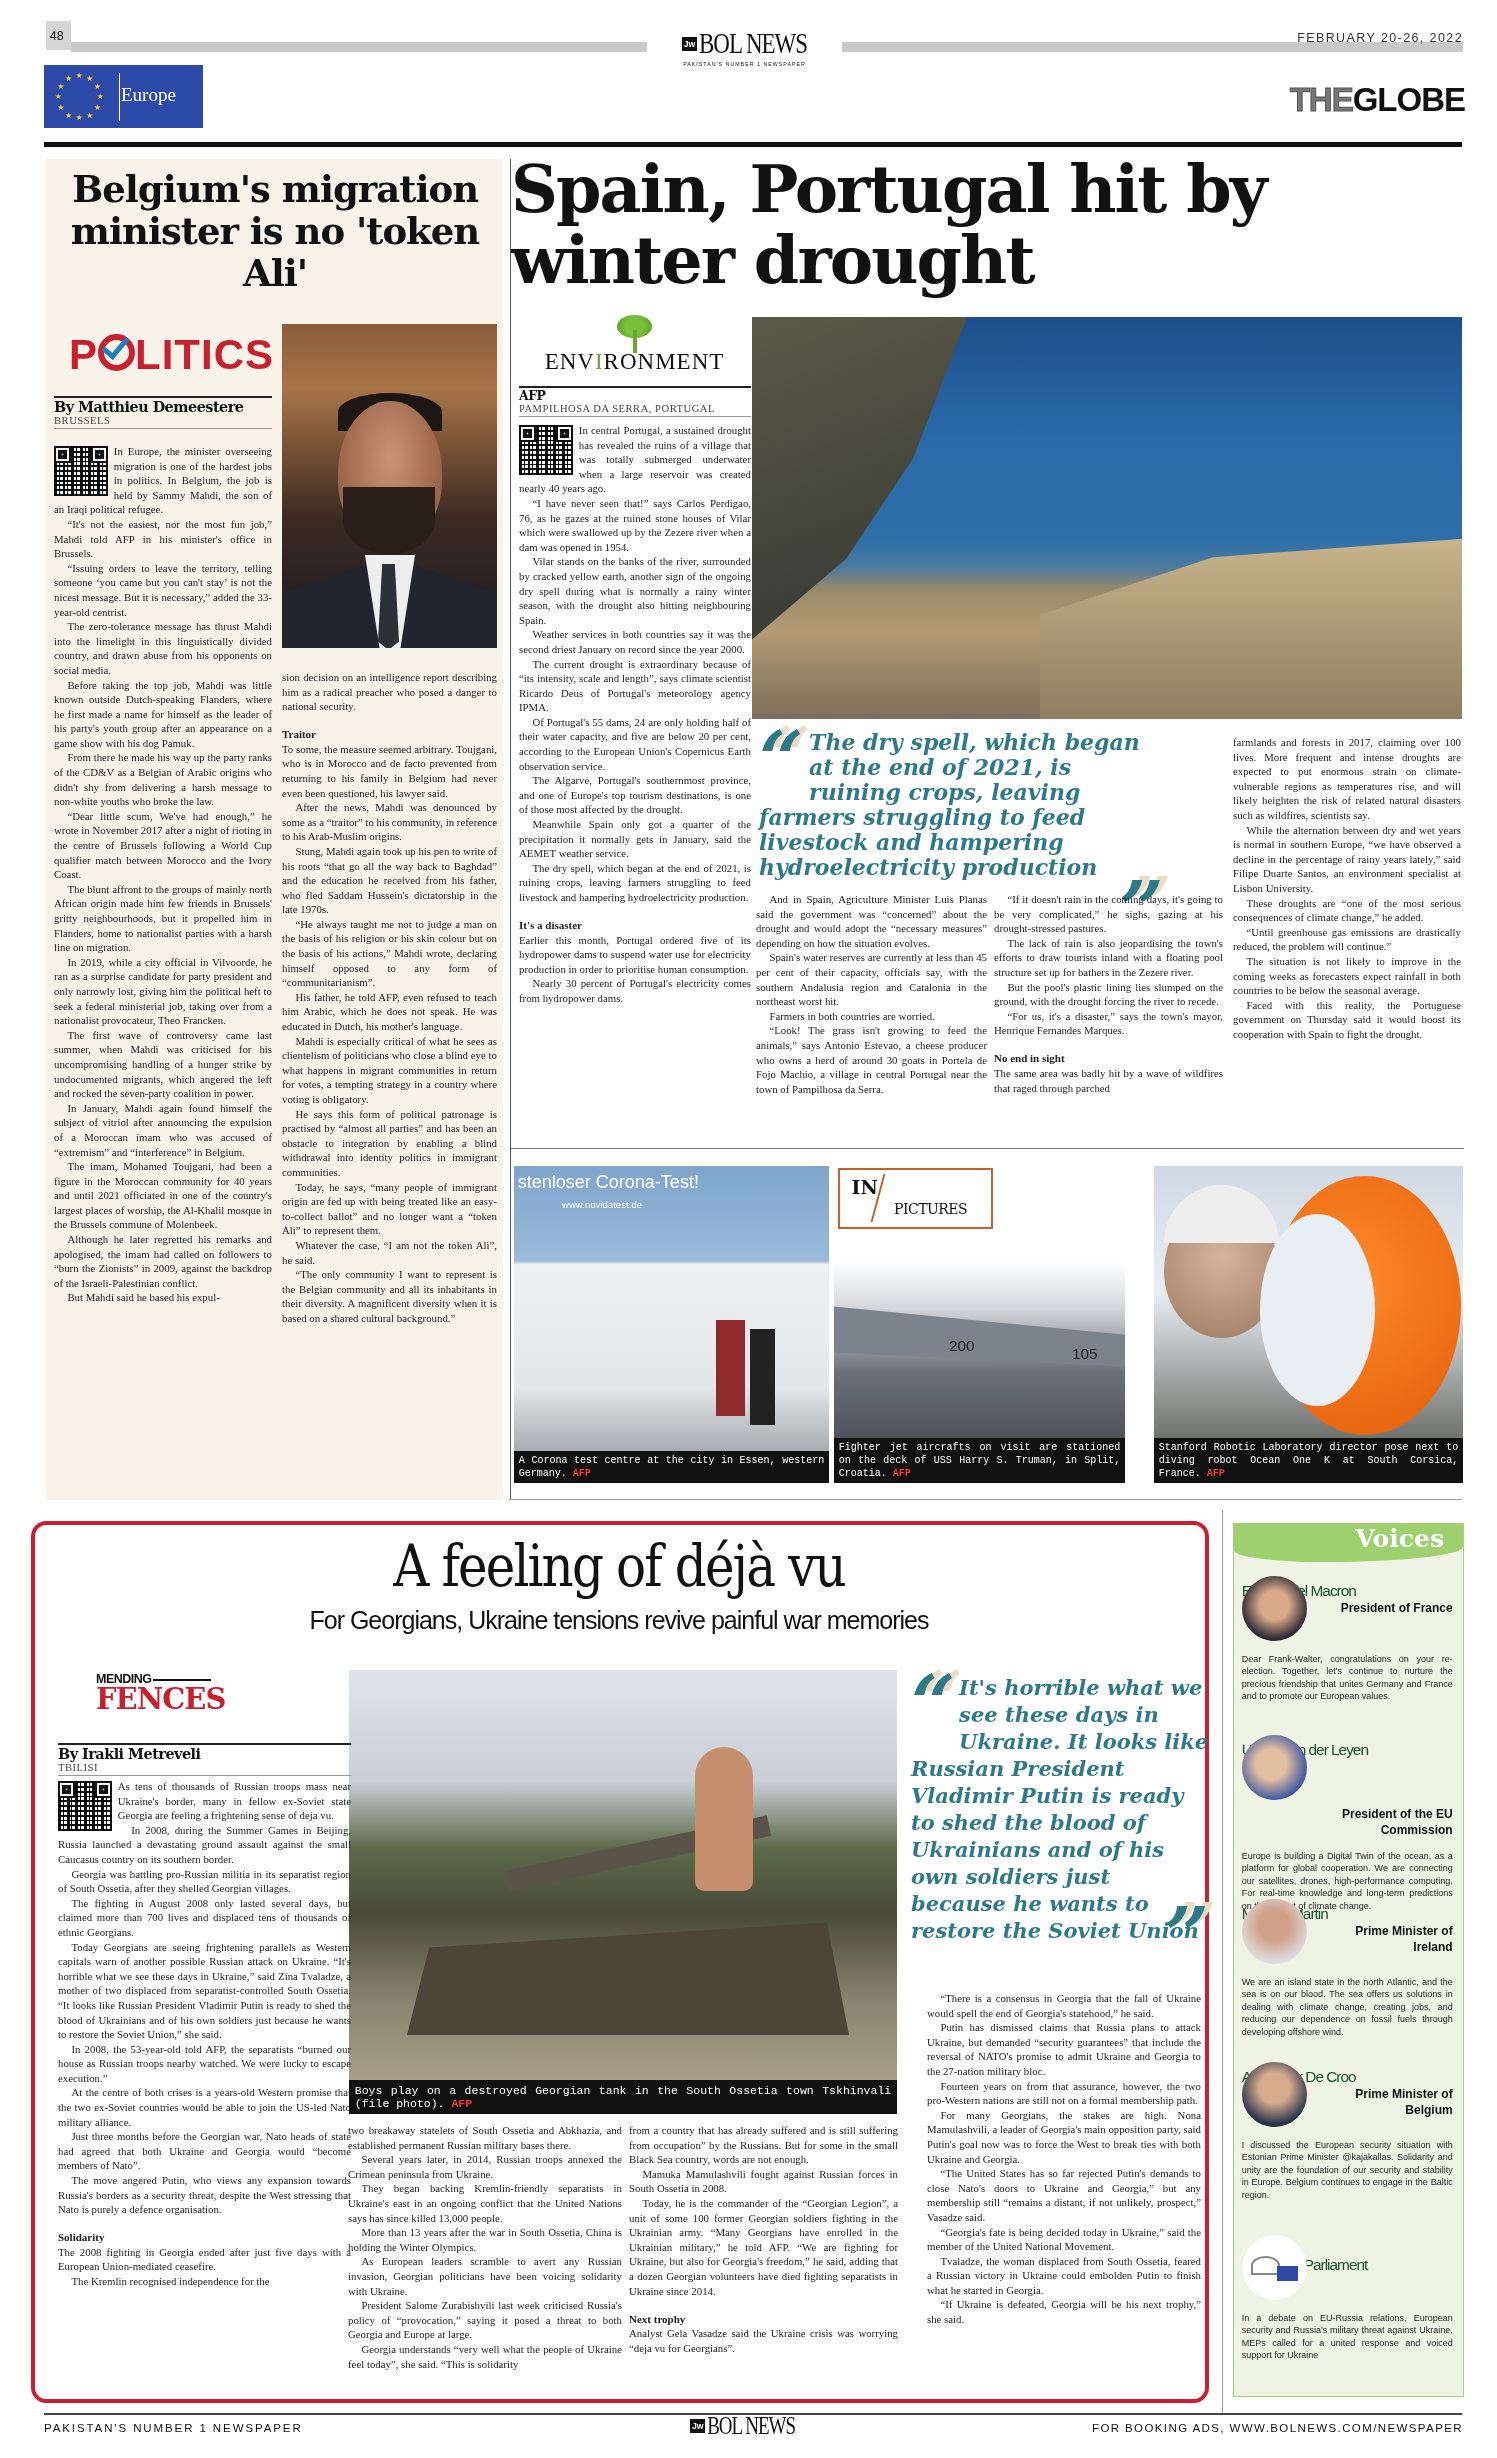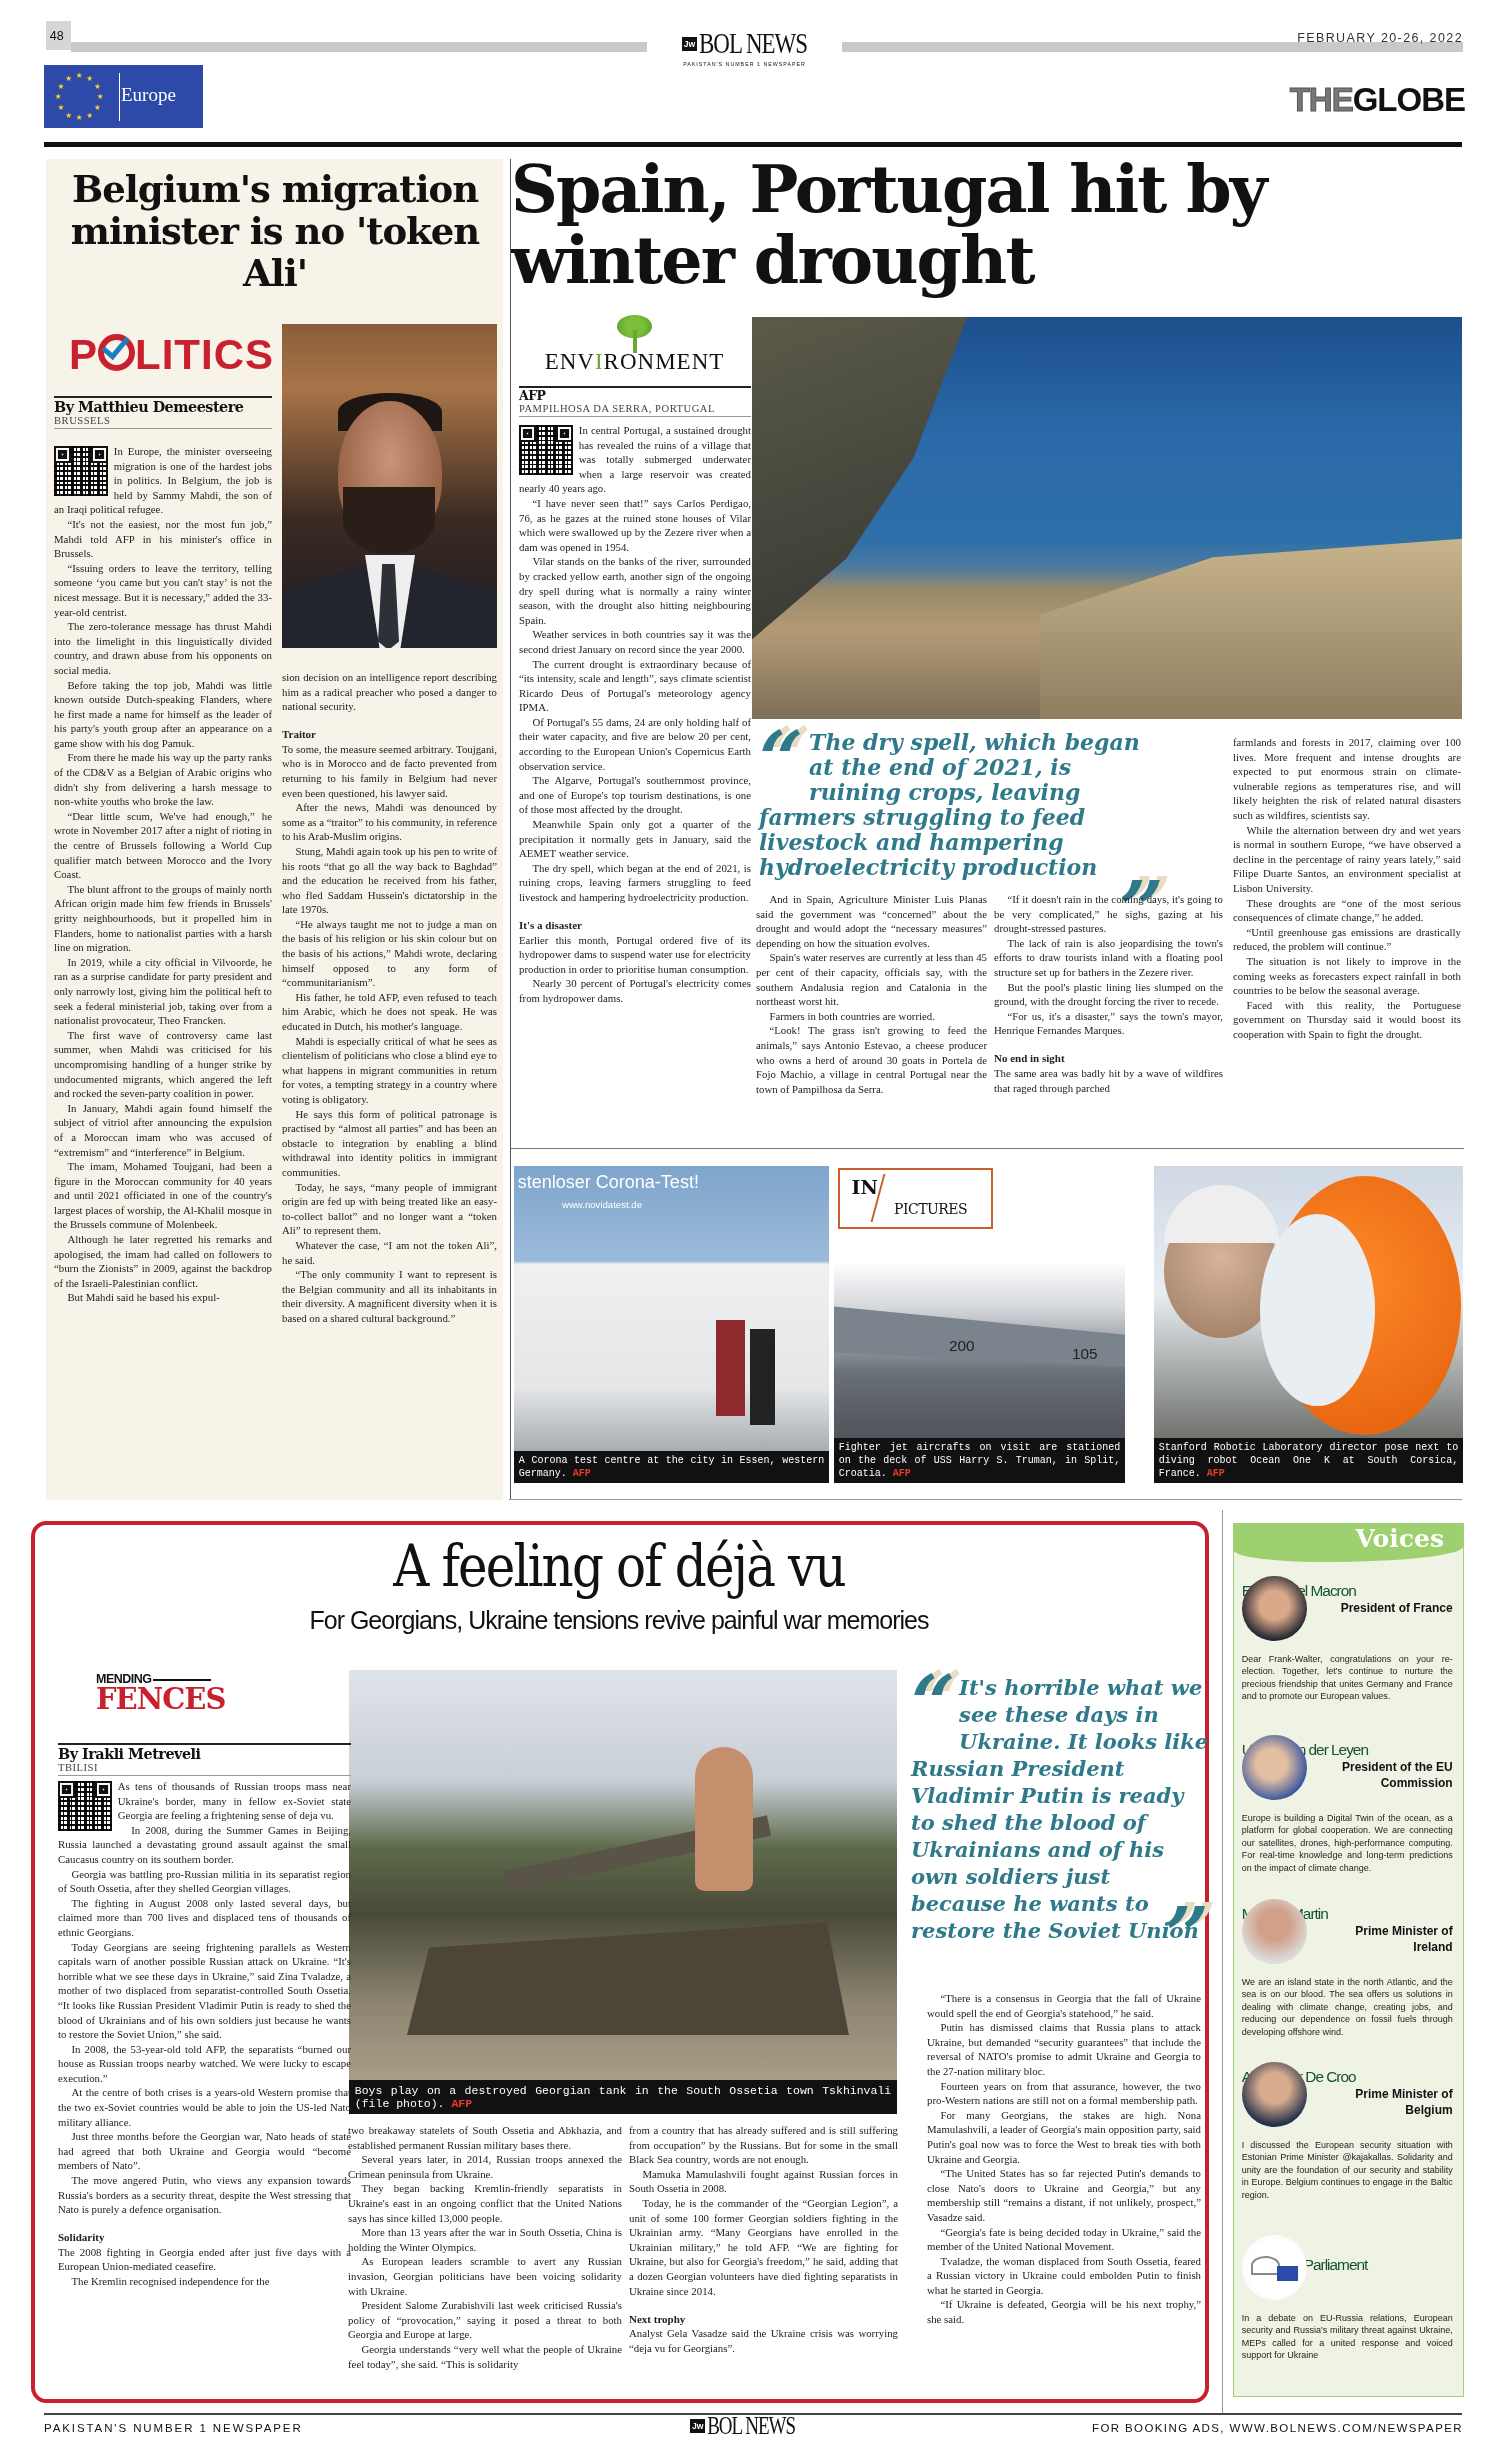--- a/index.html
+++ b/index.html
@@ -365,21 +365,21 @@
         <div style="min-height: 65px; padding-top: 5.8px;">
           <div class="nm">Emmanuel Macron</div>
           <div class="rl" style="padding-left: 86px;">President of France</div>
         </div>
         <div class="q">Dear Frank-Walter, congratulations on your re-election. Together, let's continue to nurture the precious friendship that unites Germany and France and to promote our European values.</div>
       </div>
       <div class="voice" style="top: 211px;">
         <div class="av" style="background: radial-gradient(circle at 45% 45%, rgb(227, 191, 162) 30%, rgb(46, 79, 160) 75%);"></div>
         <div style="min-height: 65px; padding-top: 5.8px;">
           <div class="nm">Ursula von der Leyen</div>
-          <div class="rl" style="padding-left: 86px;">President of the EU Commission</div>
+          <div class="rl" style="padding-left: 86px; margin-top: 47px;">President of the EU Commission</div>
         </div>
         <div class="q">Europe is building a Digital Twin of the ocean, as a platform for global cooperation. We are connecting our satellites, drones, high-performance computing. For real-time knowledge and long-term predictions on the impact of climate change.</div>
       </div>
       <div class="voice" style="top: 375px;">
         <div class="av" style="background: radial-gradient(circle at 50% 40%, rgb(209, 160, 136) 30%, rgb(220, 220, 220) 72%);"></div>
         <div style="min-height: 65px; padding-top: 5.8px;">
           <div class="nm">Micheál Martin</div>
           <div class="rl" style="padding-left: 86px;">Prime Minister of Ireland</div>
         </div>
         <div class="q">We are an island state in the north Atlantic, and the sea is on our blood. The sea offers us solutions in dealing with climate change, creating jobs, and reducing our dependence on fossil fuels through developing offshore wind.</div>

